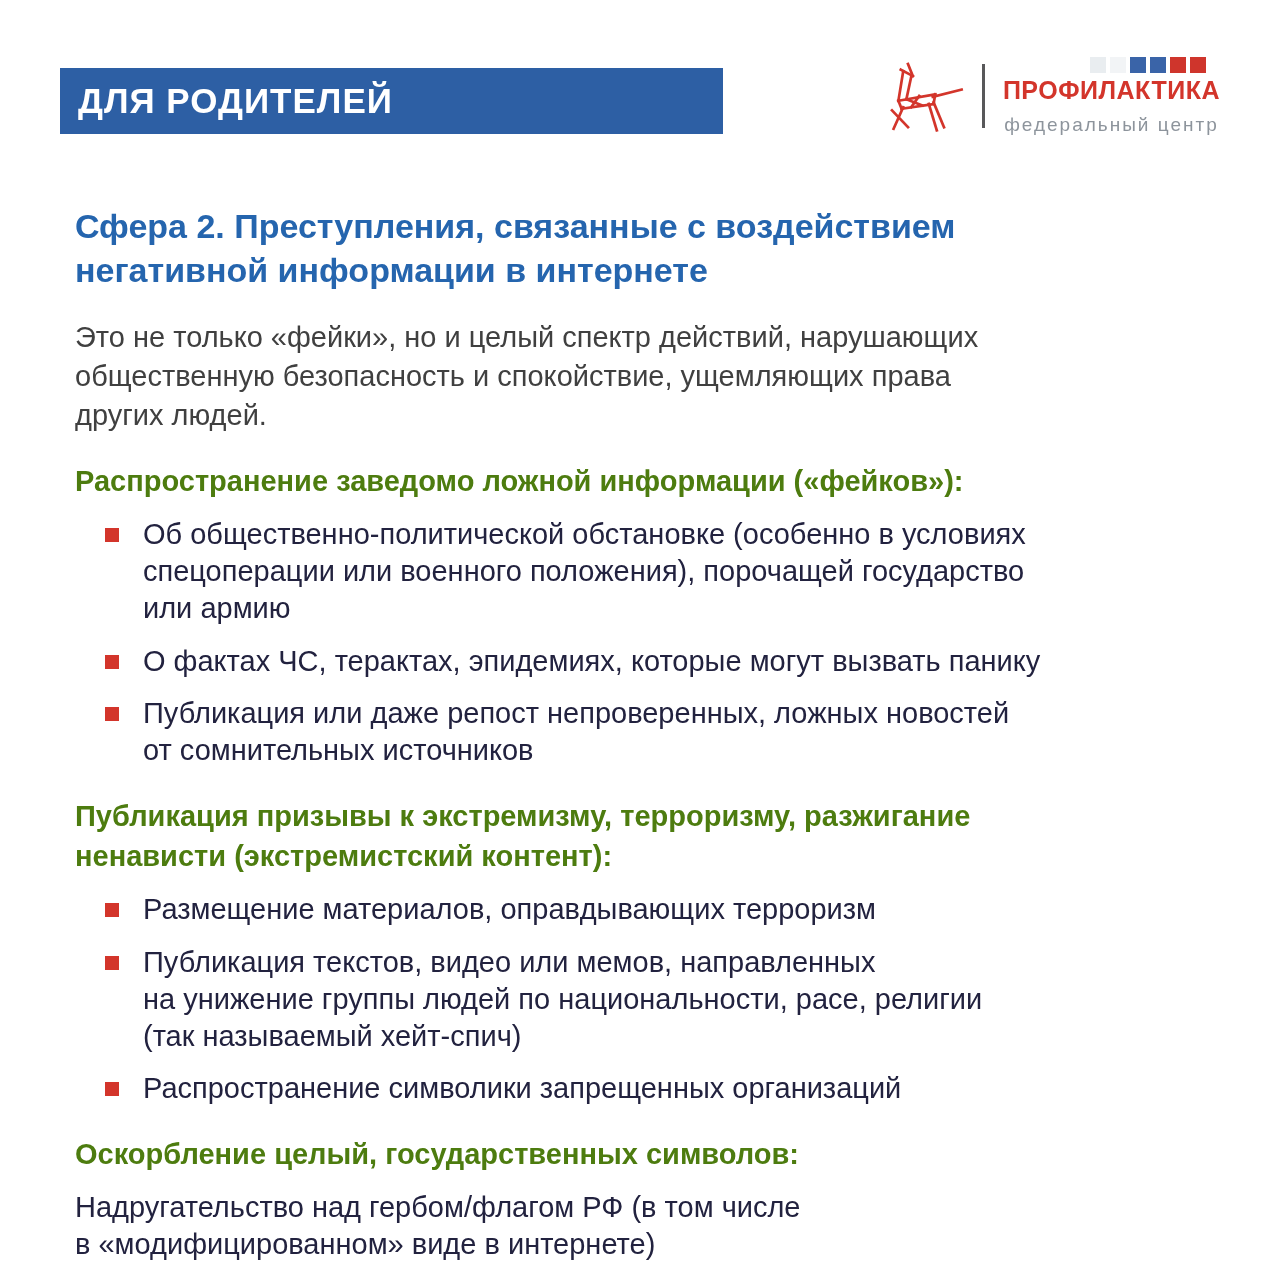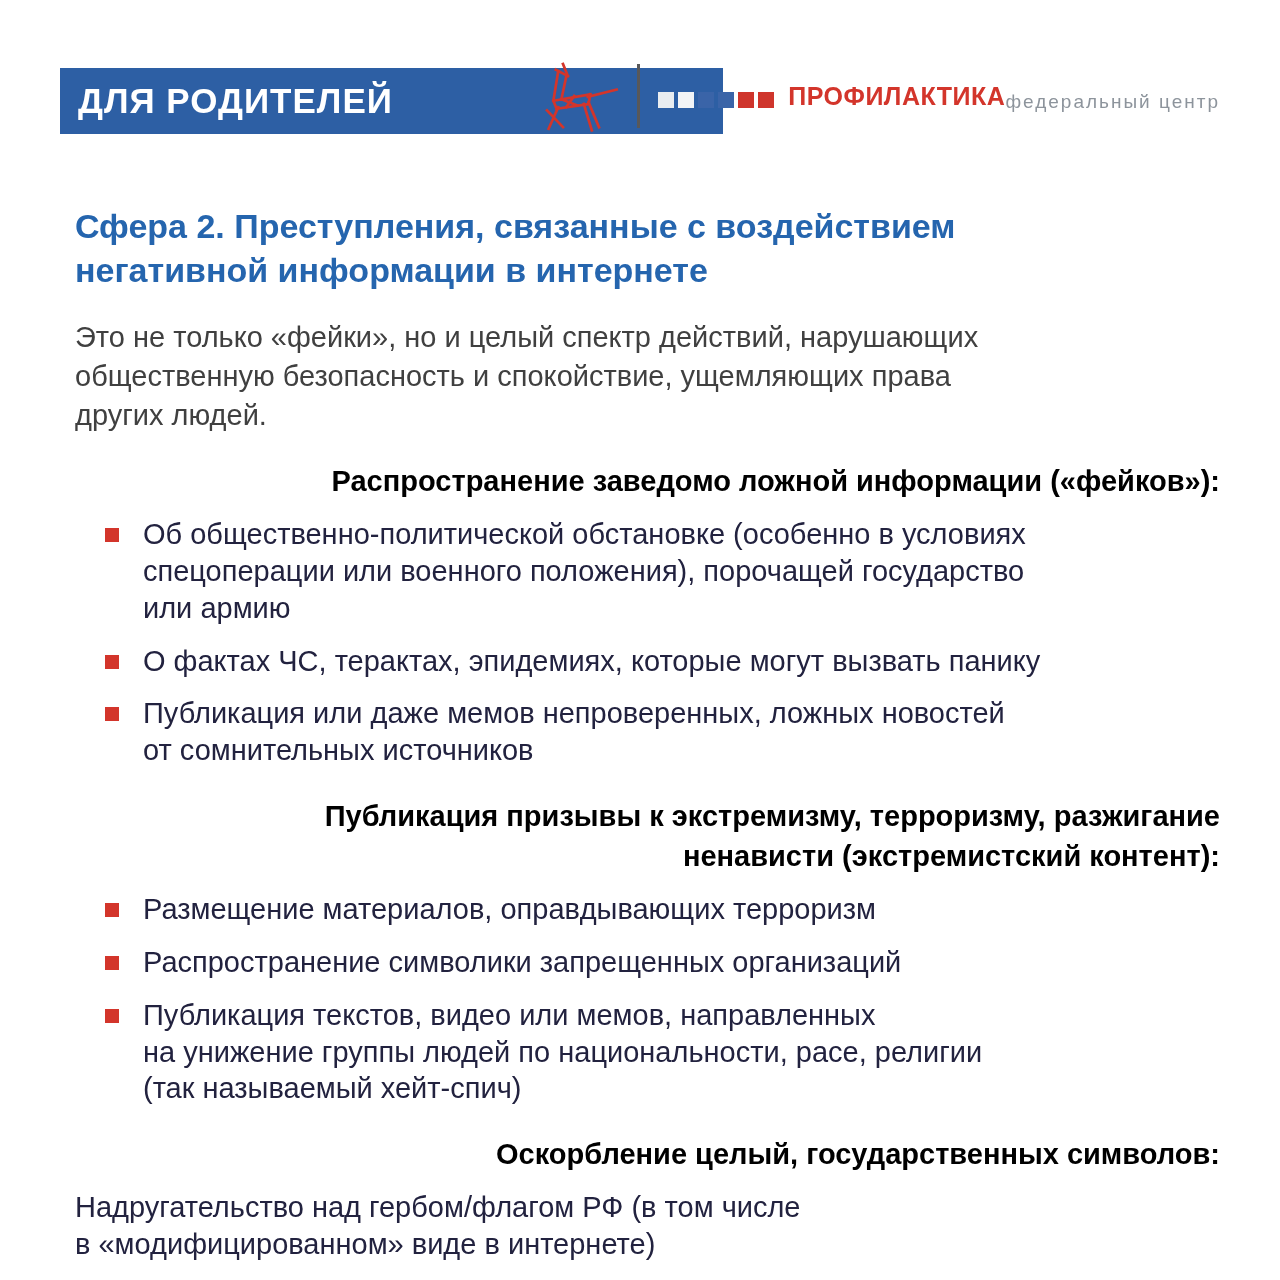--- a/index.html
+++ b/index.html
@@ -30,21 +30,21 @@
     letter-spacing: 1px;
     text-align: center;
   }
   .logo {
     position: absolute;
     right: 60px; top: 56px;
     display: flex; align-items: center; gap: 18px;
   }
   .logo-icon svg { width: 80px; height: 80px; display: block; }
   .logo-divider { width: 3px; height: 64px; background: #58585a; }
-  .brand { display: flex; align-items: center; }
+  .brand { display: flex; flex-direction: column; align-items: center; }
   .squares { display: flex; gap: 4px; align-self: flex-end; margin-right: 14px; margin-bottom: 5px; }
   .square { width: 16px; height: 16px; }
   .brand-name {
     color: #d3352b;
     font-weight: bold;
     font-size: 25px;
     letter-spacing: 0.5px;
     line-height: 1;
   }
   .brand-sub {
@@ -70,22 +70,21 @@
     margin: 26px 0 0 0;
     white-space: pre-line;
     color: #404040;
   }
   .section-heading {
     font-size: 29px;
     font-weight: bold;
     line-height: 1.38;
     margin: 27px 0 0 0;
     white-space: pre-line;
-    color: #000000;
-    text-align: right;
+    color: #4d7c0f;
   }
   .bullet-list { list-style: none; margin: 15px 0 0 0; padding: 0; }
   .bullet-item {
     display: flex;
     align-items: flex-start;
     margin: 0 0 16px 0;
     font-size: 29px;
     line-height: 1.27;
   }
   .bullet-marker {
@@ -157,44 +156,44 @@
           <span class="bullet-text">Об общественно-политической обстановке (особенно в условиях
 спецоперации или военного положения), порочащей государство
 или армию</span>
         </li>
         <li class="bullet-item">
           <span class="bullet-marker"></span>
           <span class="bullet-text">О фактах ЧС, терактах, эпидемиях, которые могут вызвать панику</span>
         </li>
         <li class="bullet-item">
           <span class="bullet-marker"></span>
-          <span class="bullet-text">Публикация или даже мемов непроверенных, ложных новостей
+          <span class="bullet-text">Публикация или даже репост непроверенных, ложных новостей
 от сомнительных источников</span>
         </li>
       </ul>
     </section>
 
     <section>
       <h2 class="section-heading">Публикация призывы к экстремизму, терроризму, разжигание
 ненависти (экстремистский контент):</h2>
       <ul class="bullet-list">
         <li class="bullet-item">
           <span class="bullet-marker"></span>
           <span class="bullet-text">Размещение материалов, оправдывающих терроризм</span>
         </li>
         <li class="bullet-item">
           <span class="bullet-marker"></span>
-          <span class="bullet-text">Распространение символики запрещенных организаций</span>
-        </li>
-        <li class="bullet-item">
-          <span class="bullet-marker"></span>
           <span class="bullet-text">Публикация текстов, видео или мемов, направленных
 на унижение группы людей по национальности, расе, религии
 (так называемый хейт-спич)</span>
         </li>
+        <li class="bullet-item">
+          <span class="bullet-marker"></span>
+          <span class="bullet-text">Распространение символики запрещенных организаций</span>
+        </li>
       </ul>
     </section>
 
     <section>
       <h2 class="section-heading">Оскорбление целый, государственных символов:</h2>
       <ul class="bullet-list">
         <li class="bullet-item">
 
           <span class="bullet-text">Надругательство над гербом/флагом РФ (в том числе
 в «модифицированном» виде в интернете)</span>

